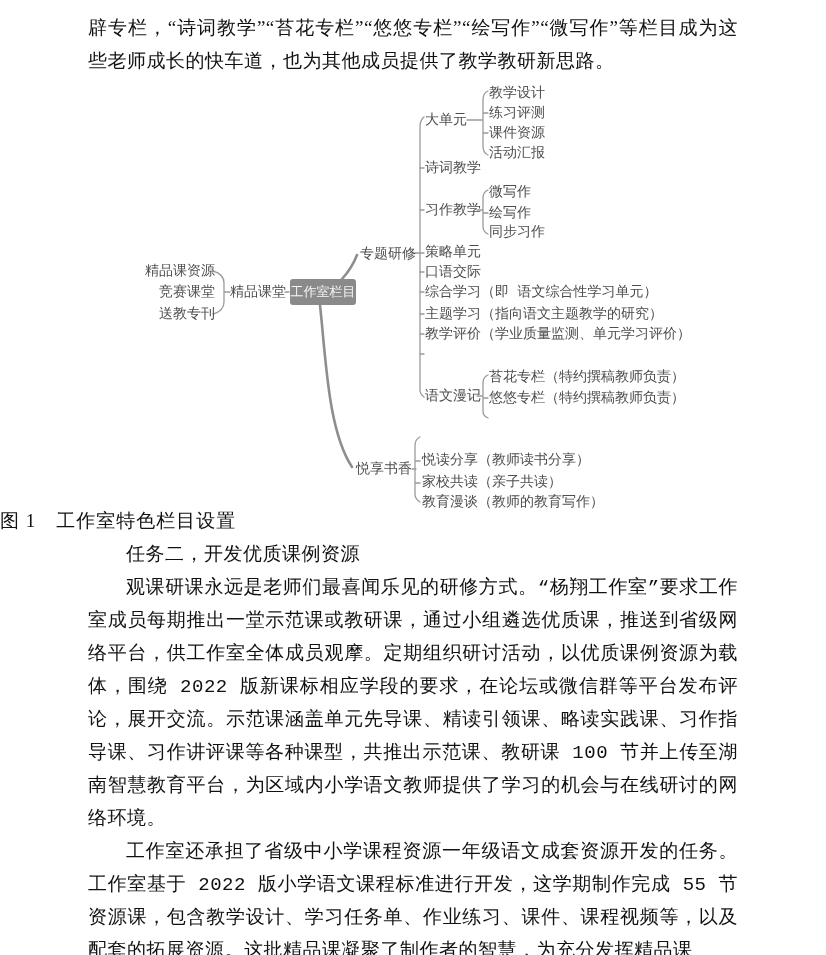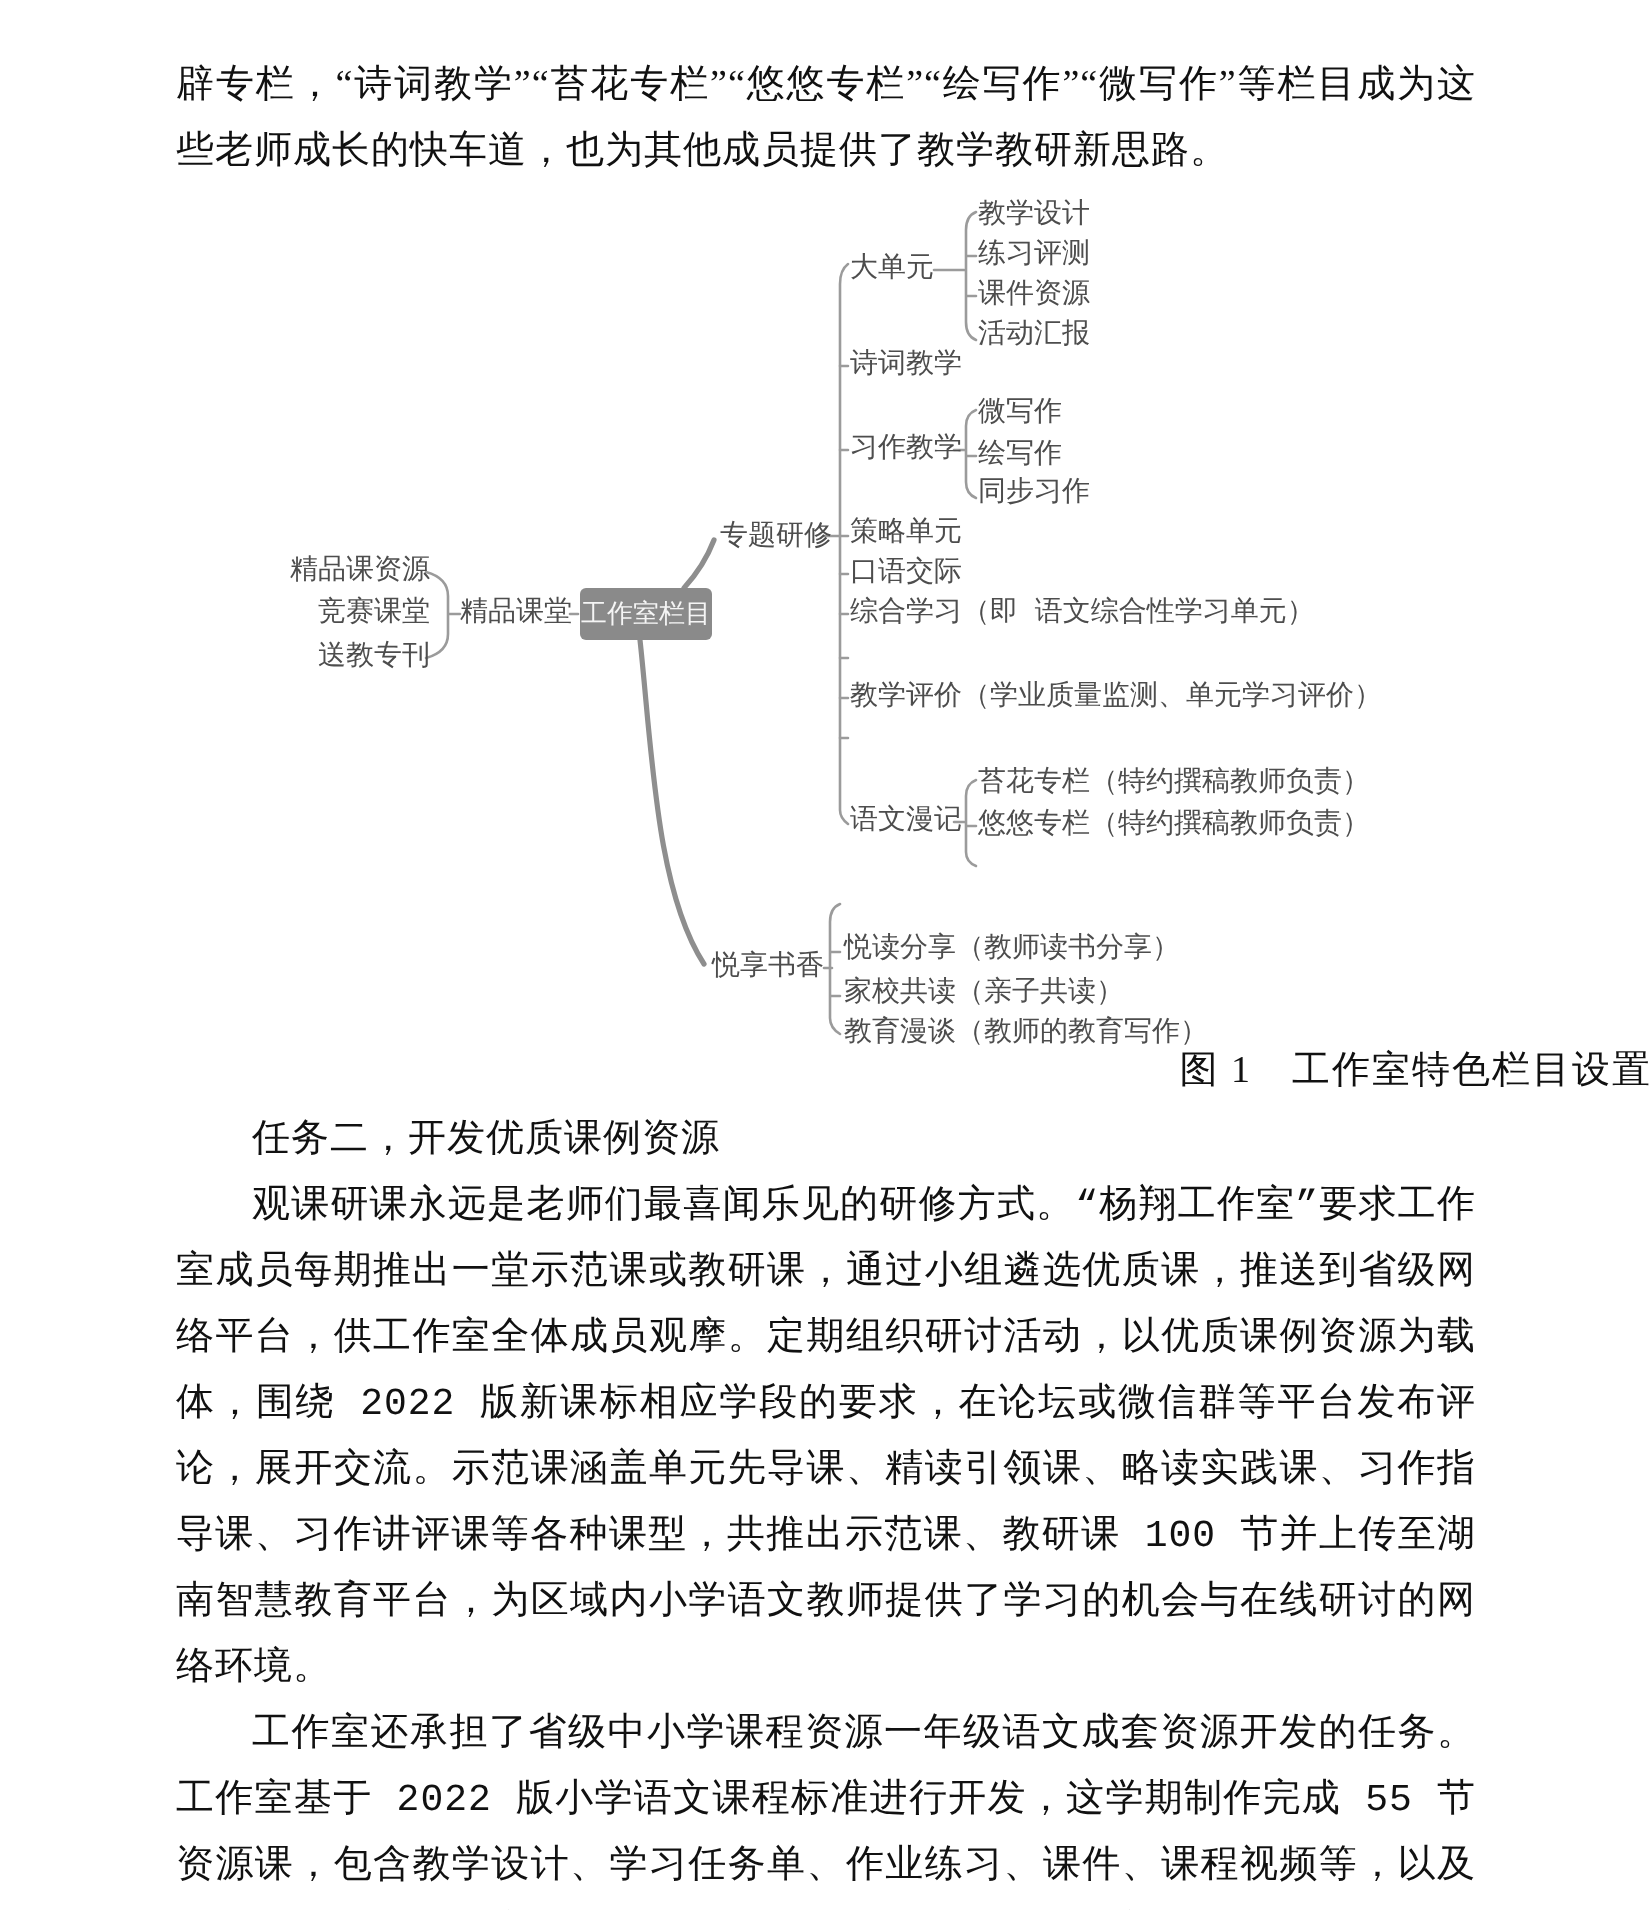--- a/index.html
+++ b/index.html
@@ -16,21 +16,21 @@
     font-size:19px;
     line-height:33px;
     text-align:justify;
     letter-spacing:0.5px;
   }
   .indent{text-indent:2em;font-family:Liberation Mono, monospace;}
   .caption{
     margin:0;
     font-size:19px;
     line-height:34px;
-    text-align:right;
+    text-align:left;
     letter-spacing:1px;
   }
   .figure{
     position:relative;
     height:424px;
     margin-top:3px;
   }
   .figure svg{position:absolute;left:0;top:0;}
   .lbl{
     position:absolute;
@@ -55,21 +55,21 @@
     white-space:nowrap;
   }
   .thin{stroke:#9b9b9b;stroke-width:1.3;fill:none;stroke-linecap:round;}
   .thick{stroke:#8e8e8e;stroke-width:2.6;fill:none;stroke-linecap:round;}
 </style>
 </head>
 <body>
 
 <div class="page">
 
-  <p class="body-text" style="padding-top:26px">辟专栏，“诗词教学”“苔花专栏”“悠悠专栏”“绘写作”“微写作”等栏目成为这些老师成长的快车道，也为其他成员提供了教学教研新思路。</p>
+  <p class="body-text" style="padding-top:11px">辟专栏，“诗词教学”“苔花专栏”“悠悠专栏”“绘写作”“微写作”等栏目成为这些老师成长的快车道，也为其他成员提供了教学教研新思路。</p>
 
   <div class="figure">
     <svg width="826" height="424" viewBox="0 0 826 424">
 
       <path class="thin" d="M213,191 Q224,194 224,203 L224,212 M213,234 Q224,231 224,222 L224,212 M224,212 L230,212"></path>
 
       <path class="thin" d="M285,212 L289,212"></path>
 
       <path class="thick" d="M342,199 Q352,188 357,175"></path>
 
@@ -107,20 +107,21 @@
     <span class="lbl" style="left:425px;top:79px">诗词教学</span>
 
     <span class="lbl" style="left:425px;top:121px">习作教学</span>
     <span class="lbl" style="left:489px;top:103px">微写作</span>
     <span class="lbl" style="left:489px;top:124px">绘写作</span>
     <span class="lbl" style="left:489px;top:143px">同步习作</span>
 
     <span class="lbl" style="left:425px;top:163px">策略单元</span>
     <span class="lbl" style="left:425px;top:183px">口语交际</span>
     <span class="lbl" style="left:425px;top:203px">综合学习（即 语文综合性学习单元）</span>
+    <span class="lbl" style="left:425px;top:225px">主题学习（指向语文主题教学的研究）</span>
     <span class="lbl" style="left:425px;top:245px">教学评价（学业质量监测、单元学习评价）</span>
 
     <span class="lbl" style="left:425px;top:307px">语文漫记</span>
     <span class="lbl" style="left:489px;top:288px">苔花专栏（特约撰稿教师负责）</span>
     <span class="lbl" style="left:489px;top:309px">悠悠专栏（特约撰稿教师负责）</span>
 
     <span class="lbl" style="left:356px;top:380px">悦享书香</span>
     <span class="lbl" style="left:422px;top:371px">悦读分享（教师读书分享）</span>
     <span class="lbl" style="left:422px;top:393px">家校共读（亲子共读）</span>
     <span class="lbl" style="left:422px;top:413px">教育漫谈（教师的教育写作）</span>

